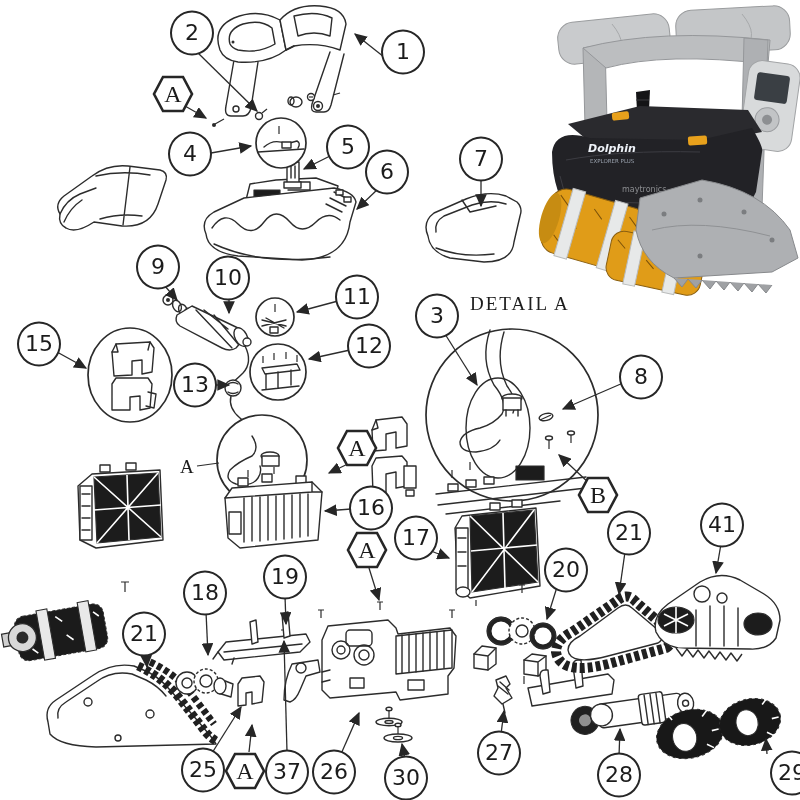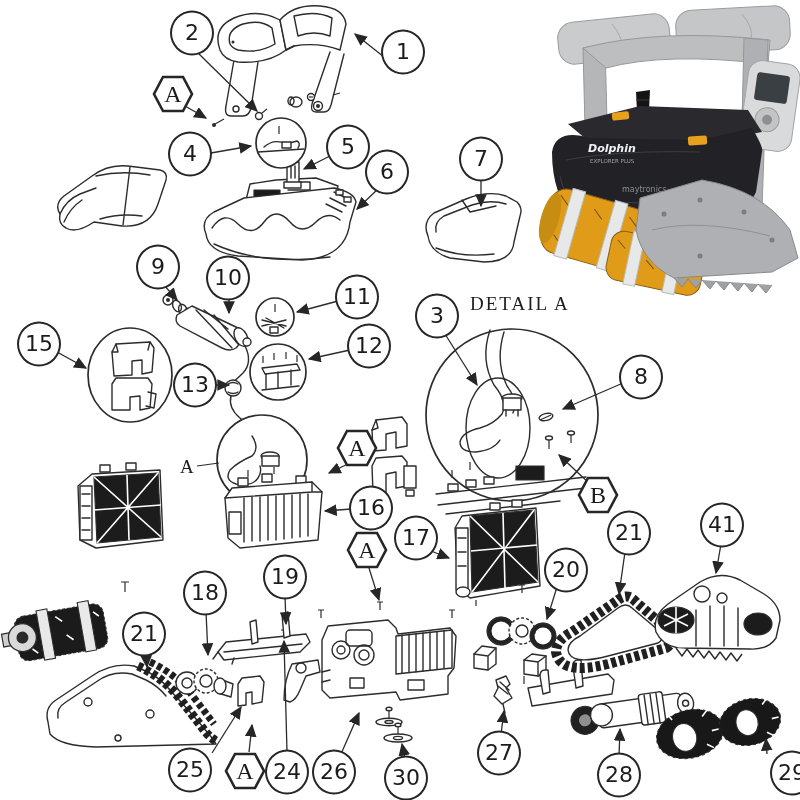--- a/index.html
+++ b/index.html
@@ -466,22 +466,22 @@
       <div class="callout circle" style="left: 195px; top: 385px;">13</div>
       <div class="callout circle" style="left: 39px; top: 344px;">15</div>
       <div class="callout circle" style="left: 371px; top: 508px;">16</div>
       <div class="callout circle" style="left: 416px; top: 538px;">17</div>
       <div class="callout circle" style="left: 205px; top: 593px; text-align: center;">18</div>
       <div class="callout circle" style="left: 285px; top: 577px;">19</div>
       <div class="callout circle" style="left: 566px; top: 570px;">20</div>
       <div class="callout circle" style="left: 144px; top: 634px;">21</div>
       <div class="callout circle" style="left: 629px; top: 533px;">21</div>
       <div class="callout circle" style="left: 722px; top: 525px;">41</div>
-      <div class="callout circle" style="left: 287px; top: 772px;">24</div>
-      <div class="callout circle" style="left: 190px; top: 770px;">25</div>
+      <div class="callout circle" style="left: 287px; top: 772px;">37</div>
+      <div class="callout circle" style="left: 203px; top: 770px;">25</div>
       <div class="callout circle" style="left: 334px; top: 772px;">26</div>
       <div class="callout circle" style="left: 499px; top: 753px; text-align: right;">27</div>
       <div class="callout circle" style="left: 619px; top: 775px;">28</div>
       <div class="callout circle" style="left: 792px; top: 773px;">29</div>
       <div class="callout circle" style="left: 406px; top: 778px;">30</div>
       <div class="callout hex" style="left: 173px; top: 94px;">
         <svg viewBox="0 0 42 38">
           <polygon points="11,2 31,2 40,19 31,36 11,36 2,19"></polygon>
         </svg>
         <span class="hx">A</span>

